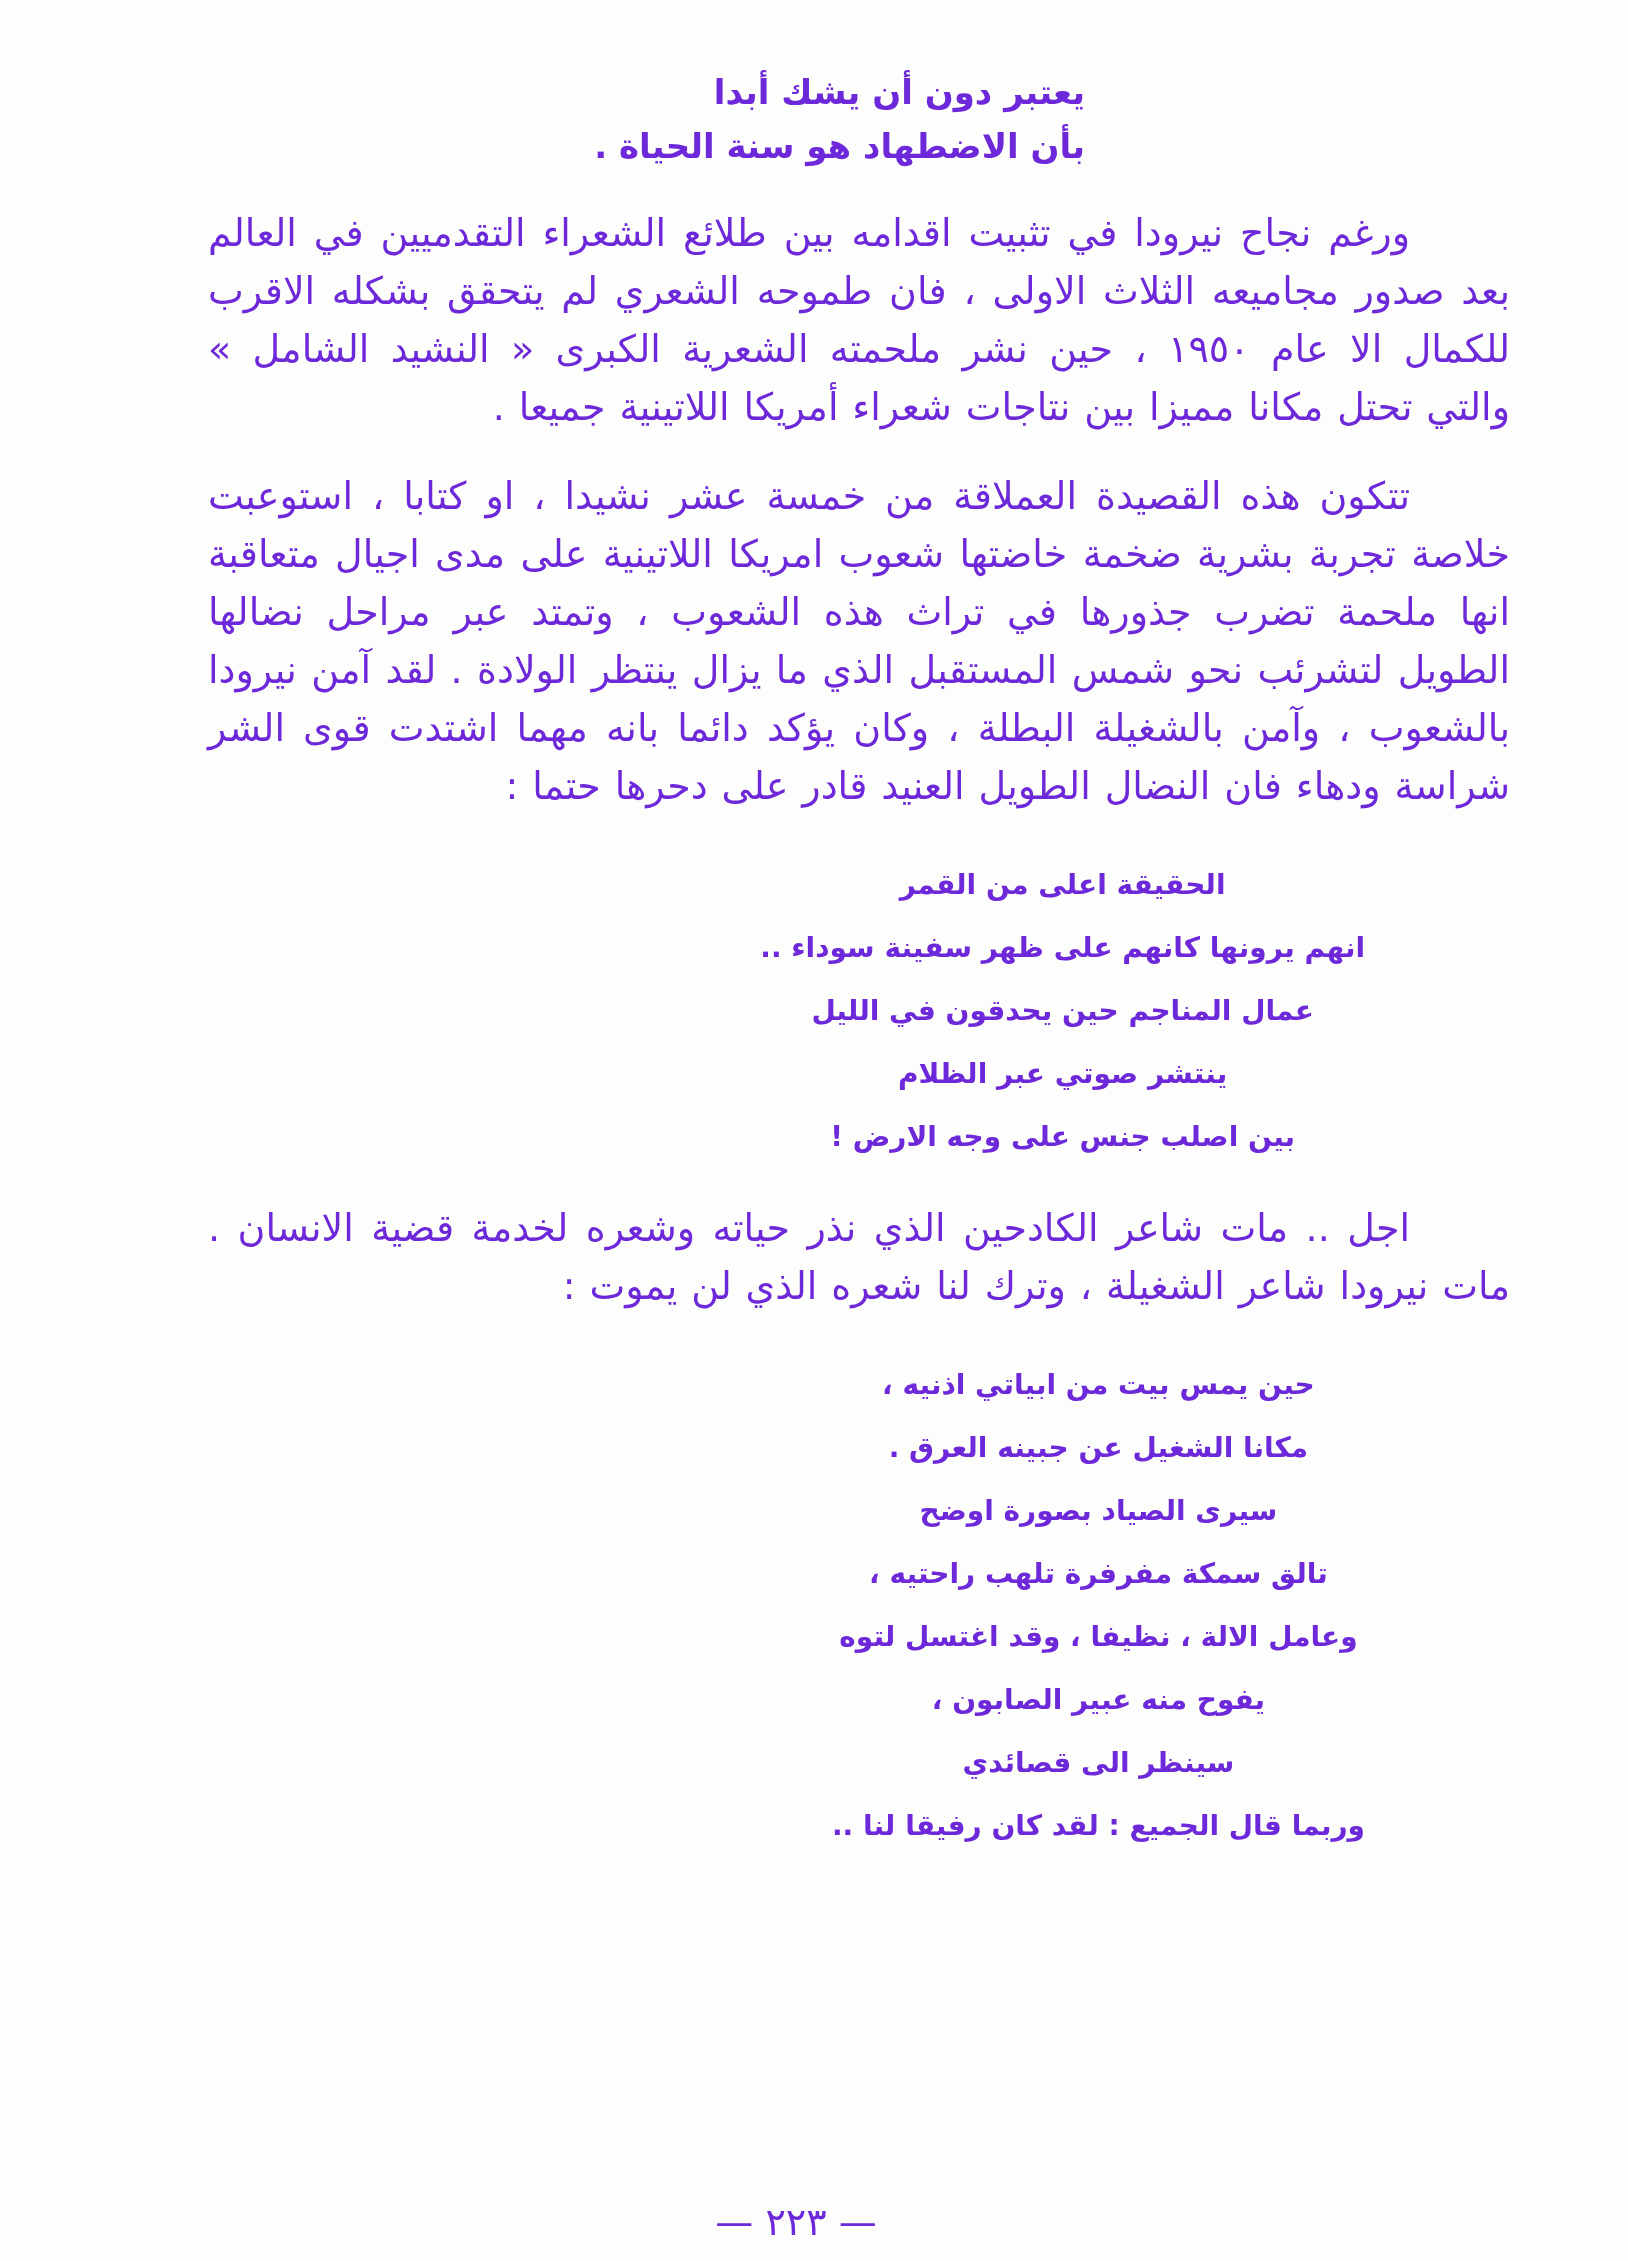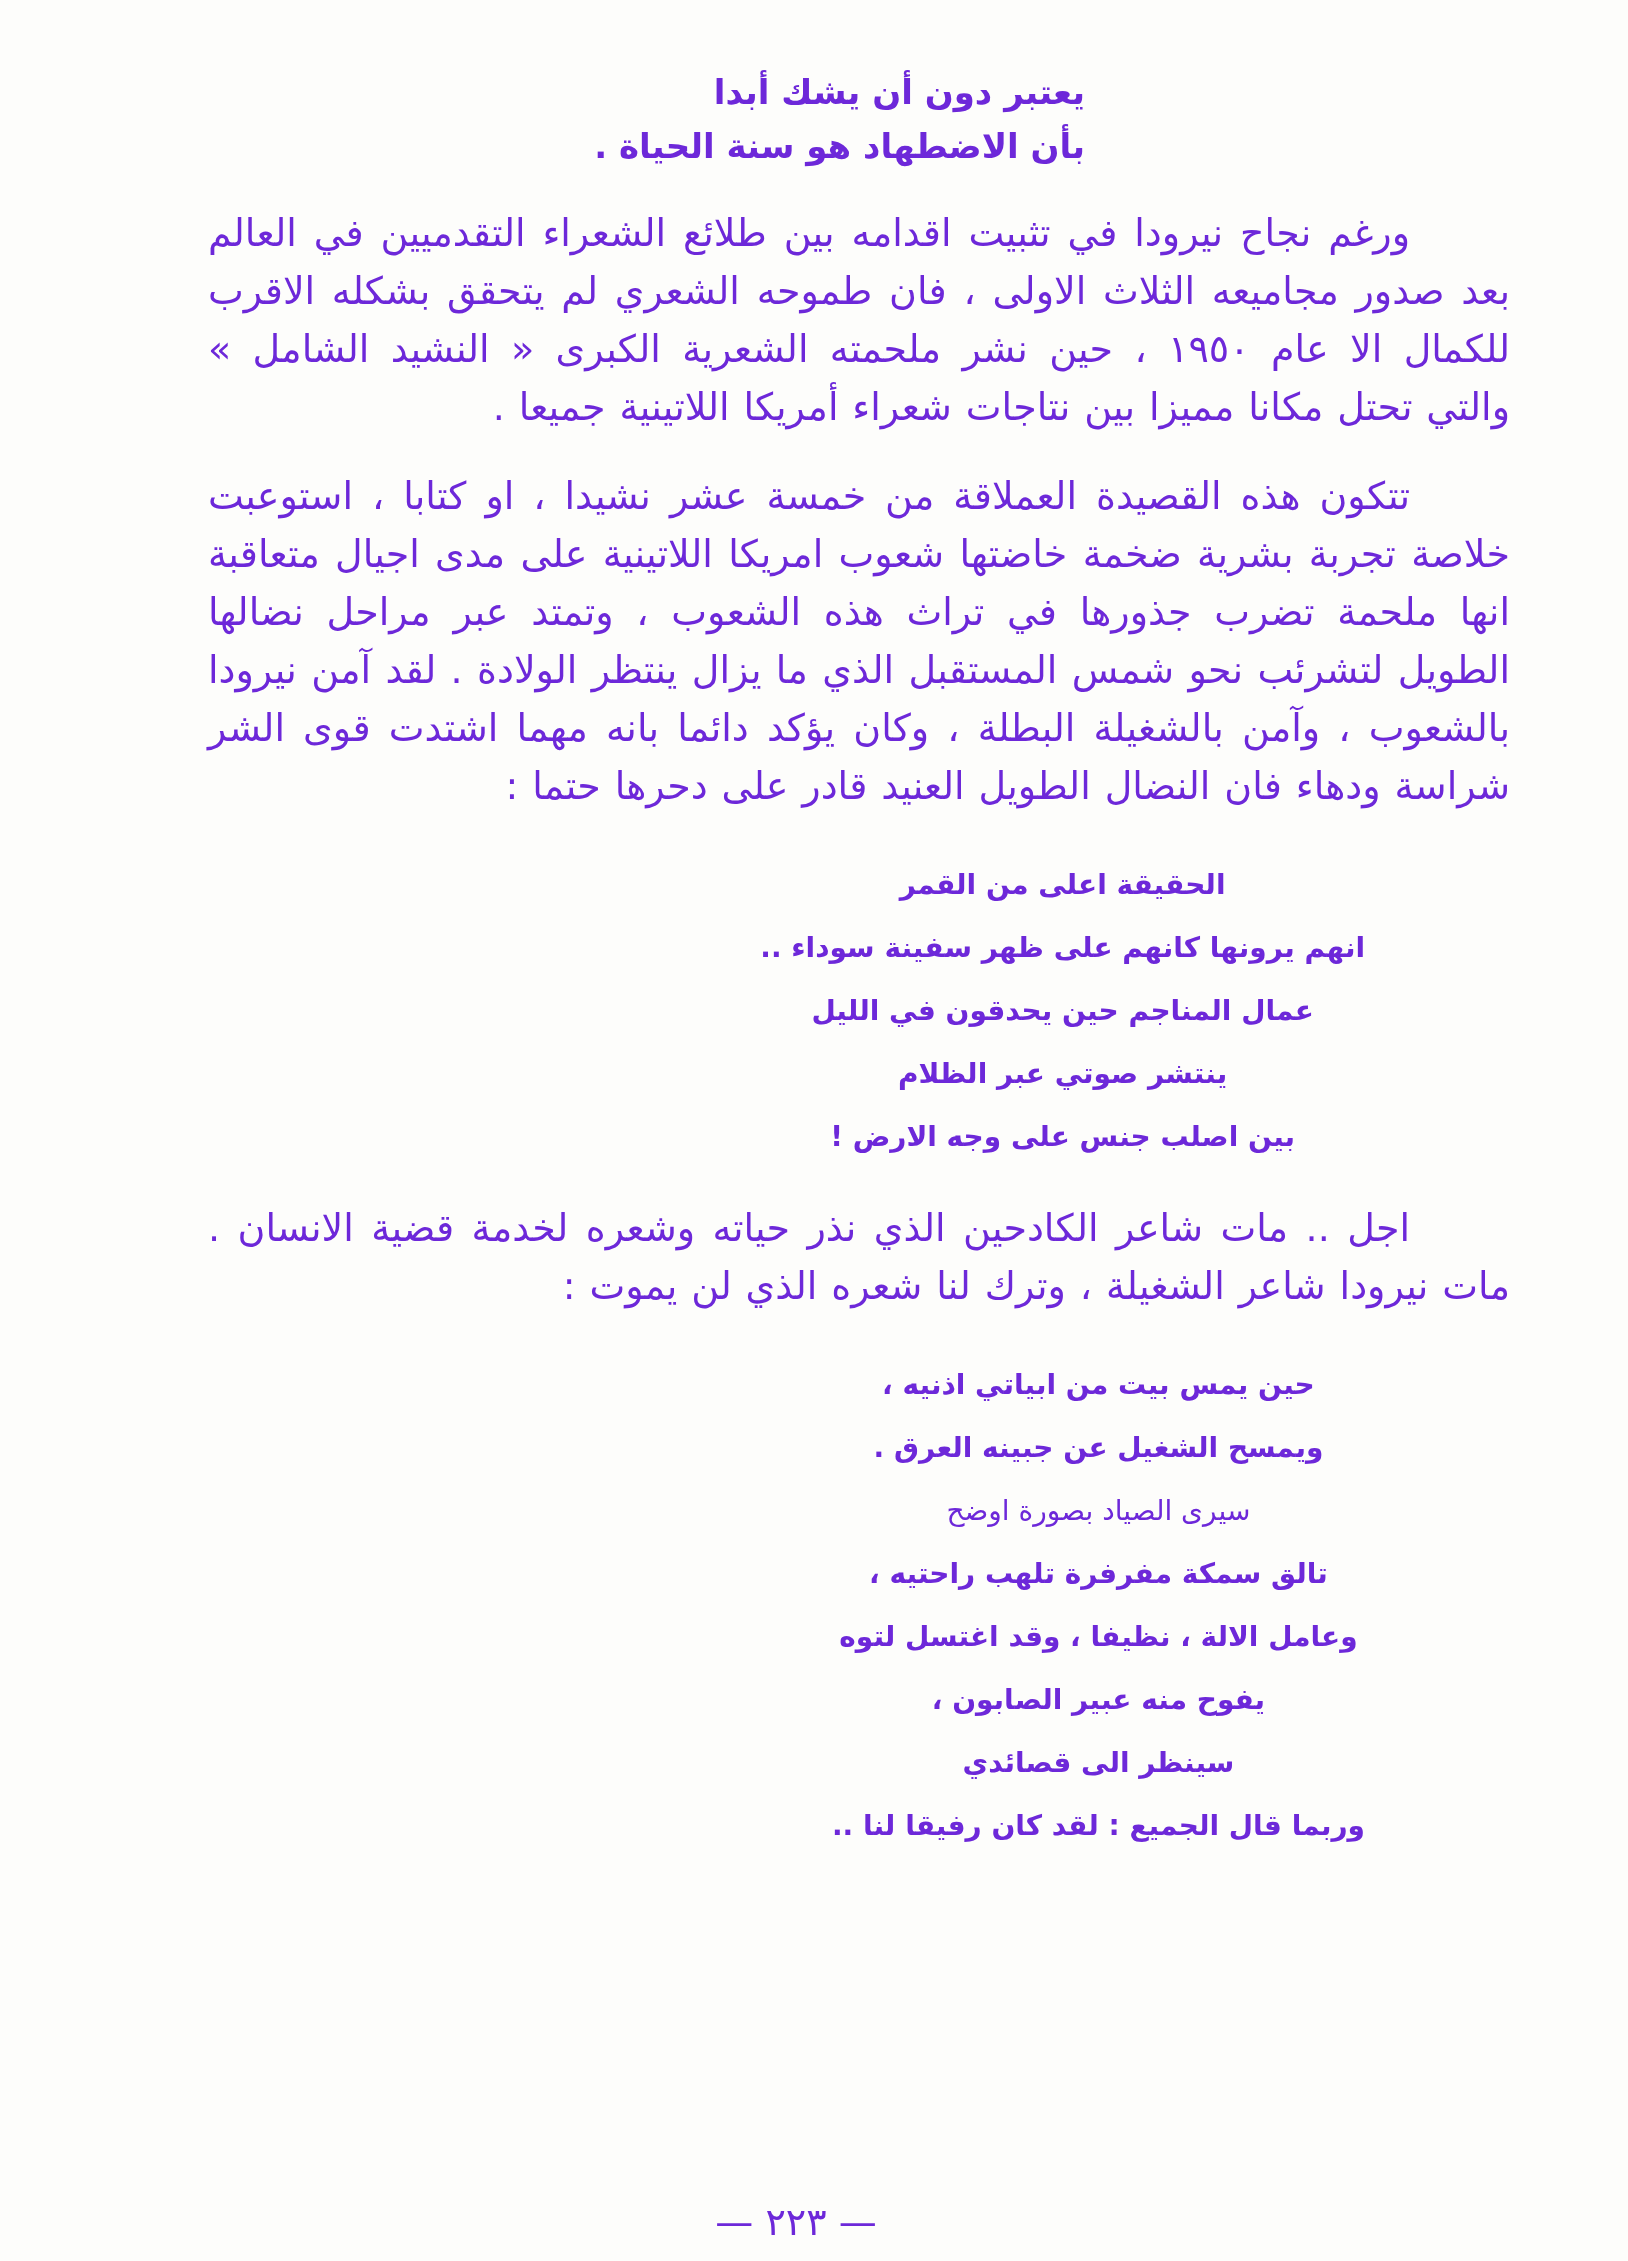--- a/index.html
+++ b/index.html
@@ -43,21 +43,21 @@
   .poem {
     width: fit-content;
     margin-left: auto;
     margin-right: 145px;
     margin-top: 38px;
     text-align: center;
     font-weight: bold;
     font-size: 28px;
     line-height: 63px;
   }
-  .poem .light { font-weight: normal; }
+  .poem .light { font-weight: bold; }
   .page-number {
     margin-top: auto;
     text-align: center;
     font-size: 38px;
     letter-spacing: 1.8px;
     transform: translateX(-63px);
     padding-bottom: 3.6px;
   }
 </style>
 </head>
@@ -79,21 +79,21 @@
     <p class="poem-line">انهم يرونها كانهم على ظهر سفينة سوداء ..</p>
     <p class="poem-line">عمال المناجم حين يحدقون في الليل</p>
     <p class="poem-line">ينتشر صوتي عبر الظلام</p>
     <p class="poem-line">بين اصلب جنس على وجه الارض !</p>
   </section>
 
   <p class="para">اجل .. مات شاعر الكادحين الذي نذر حياته وشعره لخدمة قضية الانسان . مات نيرودا شاعر الشغيلة ، وترك لنا شعره الذي لن يموت :</p>
 
   <section class="poem">
     <p class="poem-line">حين يمس بيت من ابياتي اذنيه ،</p>
-    <p class="poem-line">ويمسح الشغيل عن جبينه العرق .</p>
+    <p class="poem-line">مكانا الشغيل عن جبينه العرق .</p>
     <p class="poem-line light">سيرى الصياد بصورة اوضح</p>
     <p class="poem-line">تالق سمكة مفرفرة تلهب راحتيه ،</p>
     <p class="poem-line">وعامل الالة ، نظيفا ، وقد اغتسل لتوه</p>
     <p class="poem-line">يفوح منه عبير الصابون ،</p>
     <p class="poem-line">سينظر الى قصائدي</p>
     <p class="poem-line">وربما قال الجميع : لقد كان رفيقا لنا ..</p>
   </section>
 
   <footer class="page-number">— ٢٢٣ —</footer>
 

